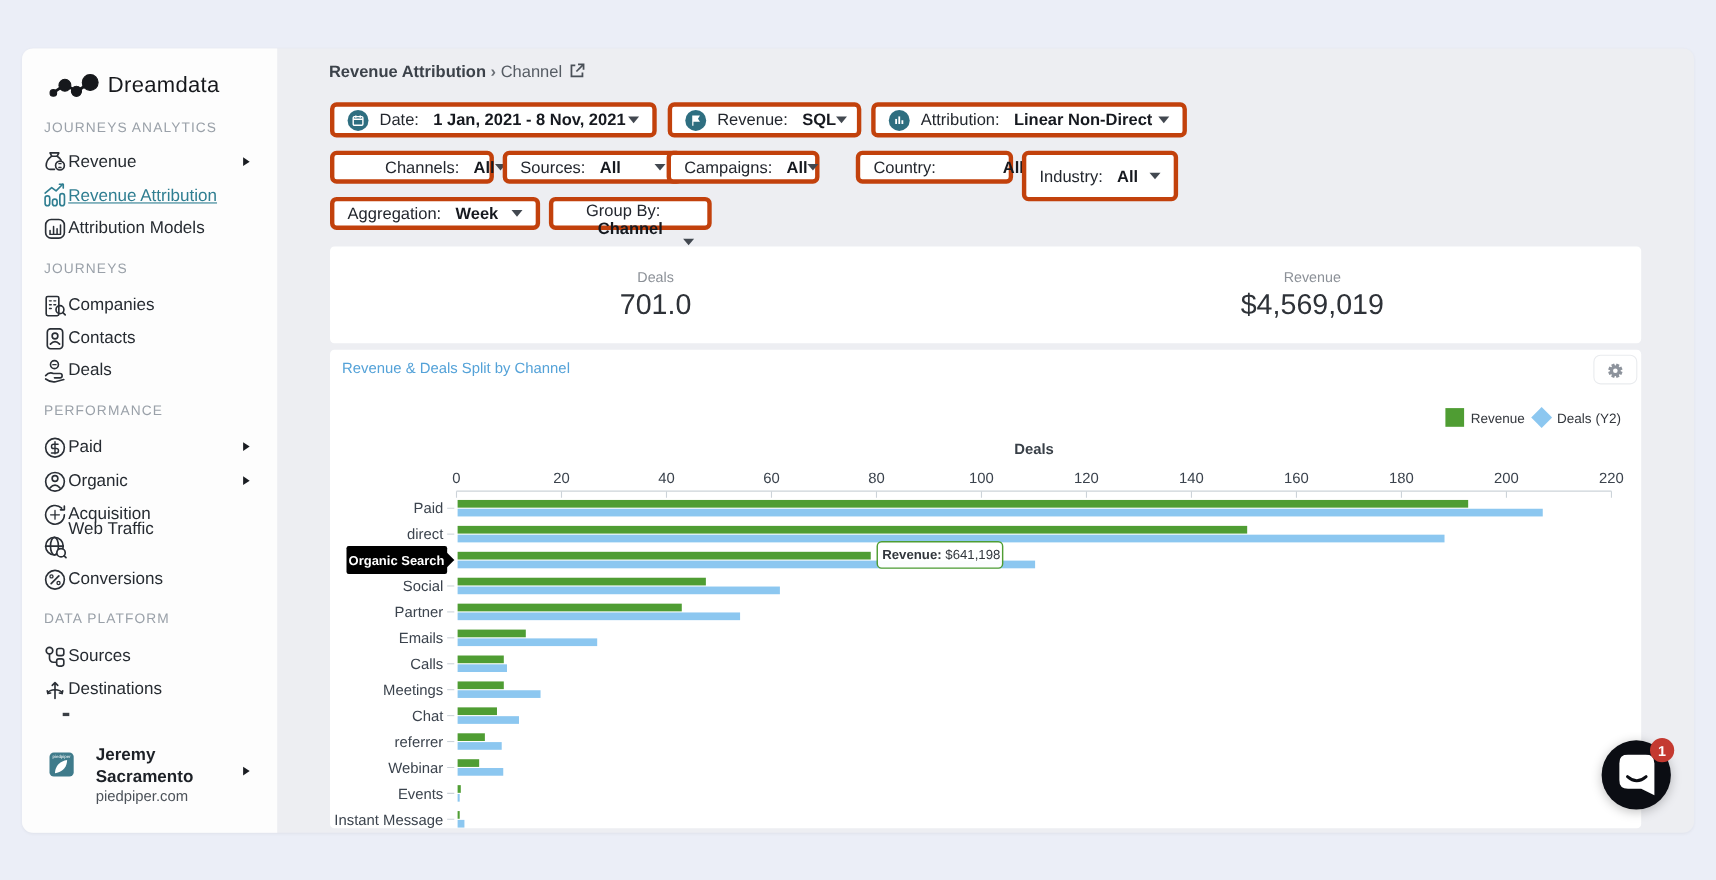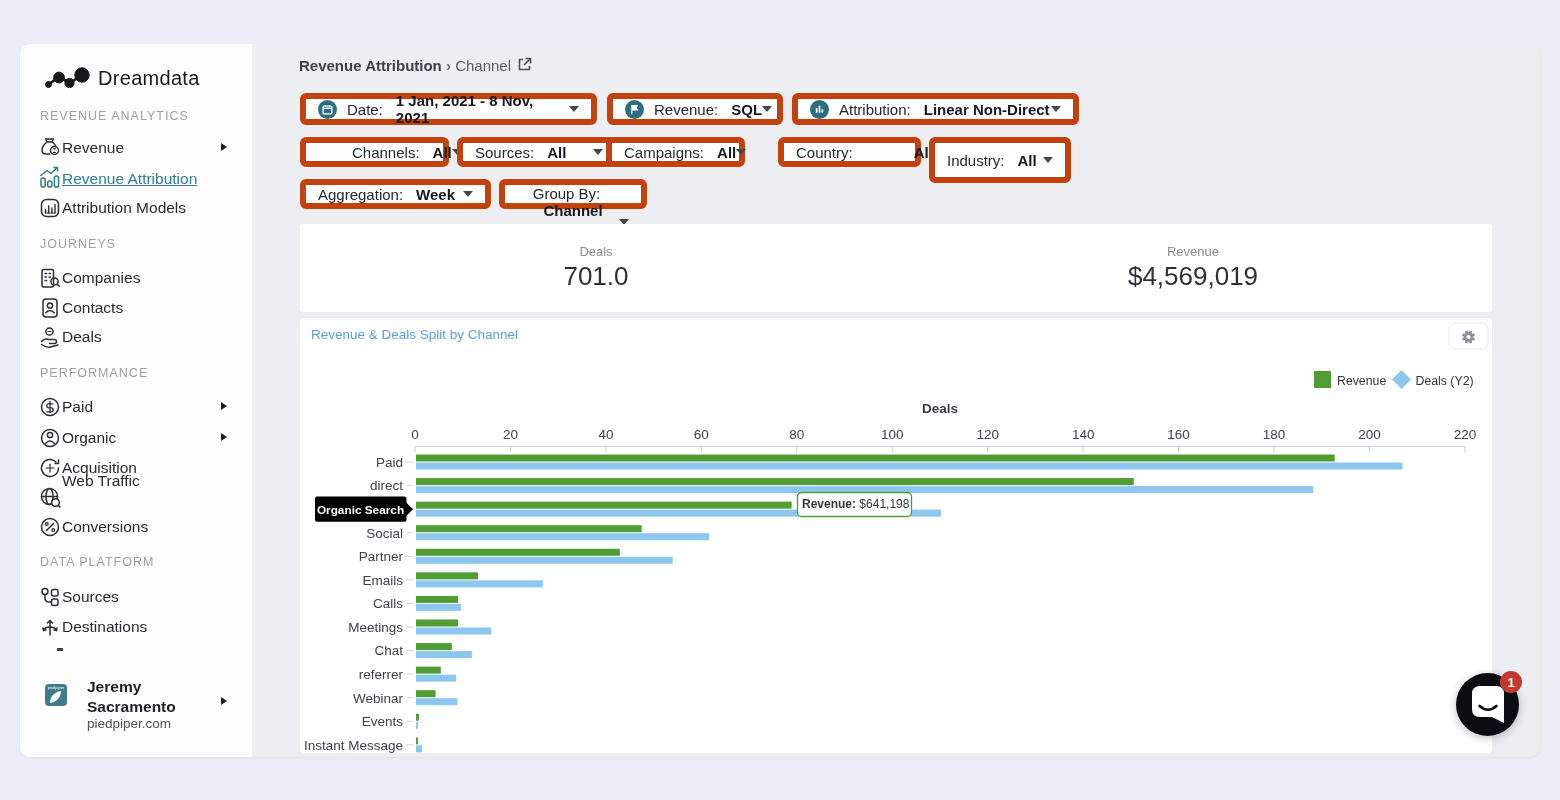--- a/index.html
+++ b/index.html
@@ -4,21 +4,21 @@
 <style>
   html,body{margin:0;padding:0;}
   body{width:1560px;height:800px;background:#ebeef7;font-family:"Liberation Sans",sans-serif;position:relative;overflow:hidden;}
   .abs{position:absolute;}
   .card{position:absolute;left:20px;top:44px;width:1520px;height:713px;background:#edeef2;border-radius:10px;box-shadow:0 1px 3px rgba(0,0,0,0.05);}
   .side{position:absolute;left:20px;top:44px;width:232px;height:713px;background:#fdfdfd;border-radius:10px 0 0 10px;}
   .sec{position:absolute;left:40px;color:#9aa1a9;font-size:12.5px;letter-spacing:1px;}
   .nav{position:absolute;left:62px;font-size:15.5px;color:#262b31;white-space:nowrap;}
   .nav.active{color:#2f7e91;text-decoration:underline;}
   .tri{position:absolute;width:0;height:0;border-top:4.5px solid transparent;border-bottom:4.5px solid transparent;border-left:6.5px solid #1a1d22;}
-  .pill{position:absolute;background:#fff;border:6px solid #c2410c;border-radius:6px;box-sizing:border-box;display:flex;align-items:center;font-size:15px;color:#23272e;padding:0 12px;}
+  .pill{position:absolute;background:#fff;border:4px solid #c2410c;border-radius:6px;box-sizing:border-box;display:flex;align-items:center;font-size:15px;color:#23272e;padding:0 12px;}
   .pill .lab{margin-right:13px;}
   .pill b{font-weight:bold;color:#16191f;}
   .caret{margin-left:auto;width:0;height:0;border-left:5px solid transparent;border-right:5px solid transparent;border-top:6px solid #424850;}
   .cic{width:19px;height:19px;border-radius:50%;background:#2e6e80;margin-right:10px;flex:0 0 auto;display:flex;align-items:center;justify-content:center;}
   .panel{position:absolute;background:#fff;border-radius:4px;}
   .kpilab{position:absolute;font-size:13px;color:#8b9097;text-align:center;width:200px;}
   .kpival{position:absolute;font-size:26px;color:#2e3238;text-align:center;width:300px;}
 </style>
 </head>
 <body>
@@ -29,21 +29,21 @@
   <line x1="5" y1="22" x2="15" y2="15" stroke-width="2.6"></line>
   <line x1="15" y1="15" x2="26" y2="21" stroke-width="2.6"></line>
   <line x1="26" y1="21" x2="38" y2="13" stroke-width="2.6"></line>
   <circle cx="4.5" cy="22.5" r="3"></circle>
   <circle cx="15" cy="15.5" r="5.4"></circle>
   <circle cx="25.5" cy="21" r="4.6"></circle>
   <circle cx="38" cy="13" r="7.2"></circle>
 </svg>
 <div class="abs" style="left:98px;top:67px;font-size:20px;color:#16181c;letter-spacing:0.3px;">Dreamdata</div>
 
-<div class="sec" style="top:109px;">REVENUE ANALYTICS</div>
+<div class="sec" style="top:109px;">JOURNEYS ANALYTICS</div>
 <div class="nav" style="top:139px;">Revenue</div>
 <div class="tri" style="left:221px;top:143px;"></div>
 <div class="nav active" style="top:170px;">Revenue Attribution</div>
 <div class="nav" style="top:199px;">Attribution Models</div>
 
 <div class="sec" style="top:237px;">JOURNEYS</div>
 <div class="nav" style="top:269px;">Companies</div>
 <div class="nav" style="top:299px;">Contacts</div>
 <div class="nav" style="top:328px;">Deals</div>
 

